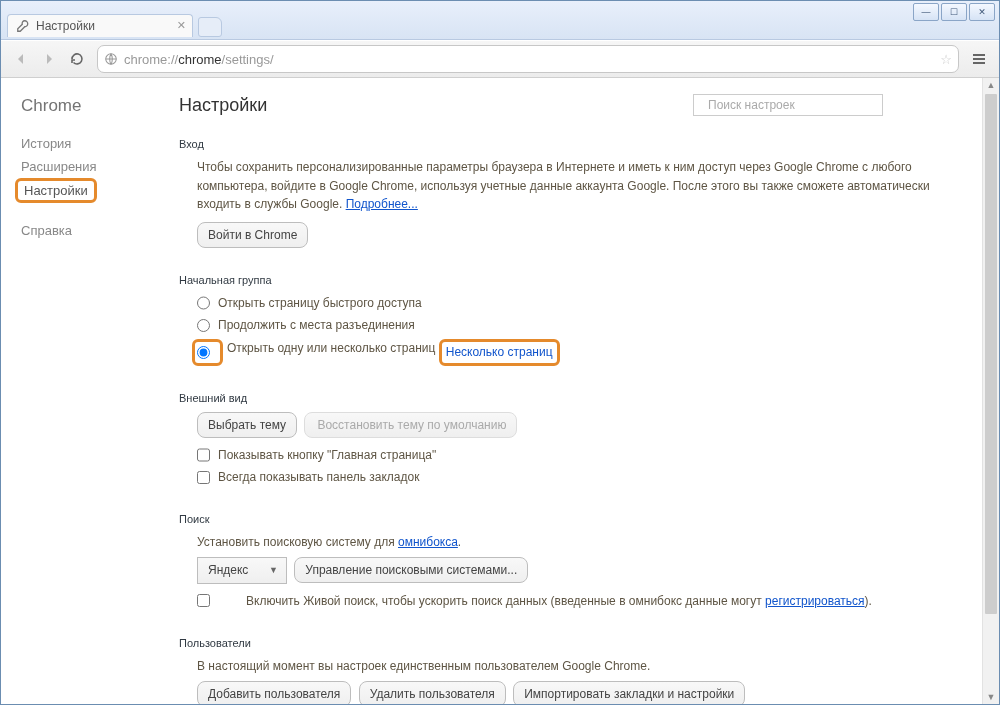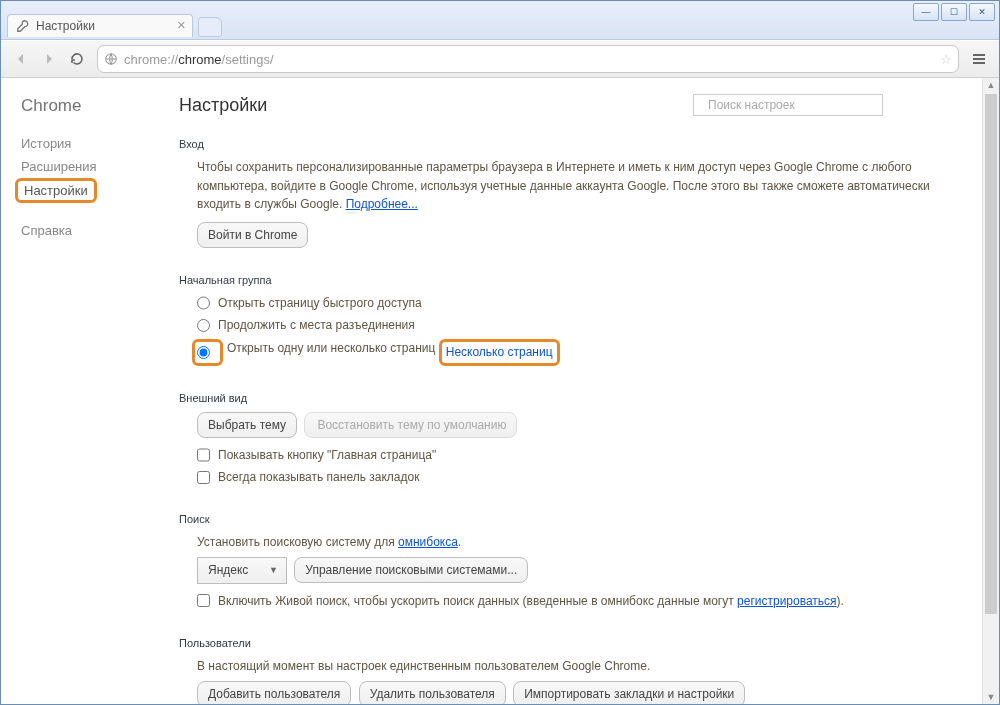--- a/index.html
+++ b/index.html
@@ -414,21 +414,21 @@
           <div>
             <span>Установить поисковую систему для </span><span class="link">омнибокса</span><span>.</span>
           </div>
           <div style="margin-top:6px;">
             <span class="select">
               <span>Яндекс</span>
               <span class="caret">▼</span>
             </span>
             <span class="btn">Управление поисковыми системами...</span>
           </div>
-          <div class="check-row" style="margin-top:8px; align-items:flex-start;">
+          <div class="check-row" style="margin-top:8px; align-items:flex-start;gap:28px;">
             <input type="checkbox" style="margin-top: 2px;">
             <label>
               <span>Включить Живой поиск, чтобы ускорить поиск данных (введенные в омнибокс данные могут </span>
               <span class="link">регистрироваться</span><span>).</span>
             </label>
           </div>
         </div>
       </div>
 
       <div class="section" style="margin-bottom:8px;">

